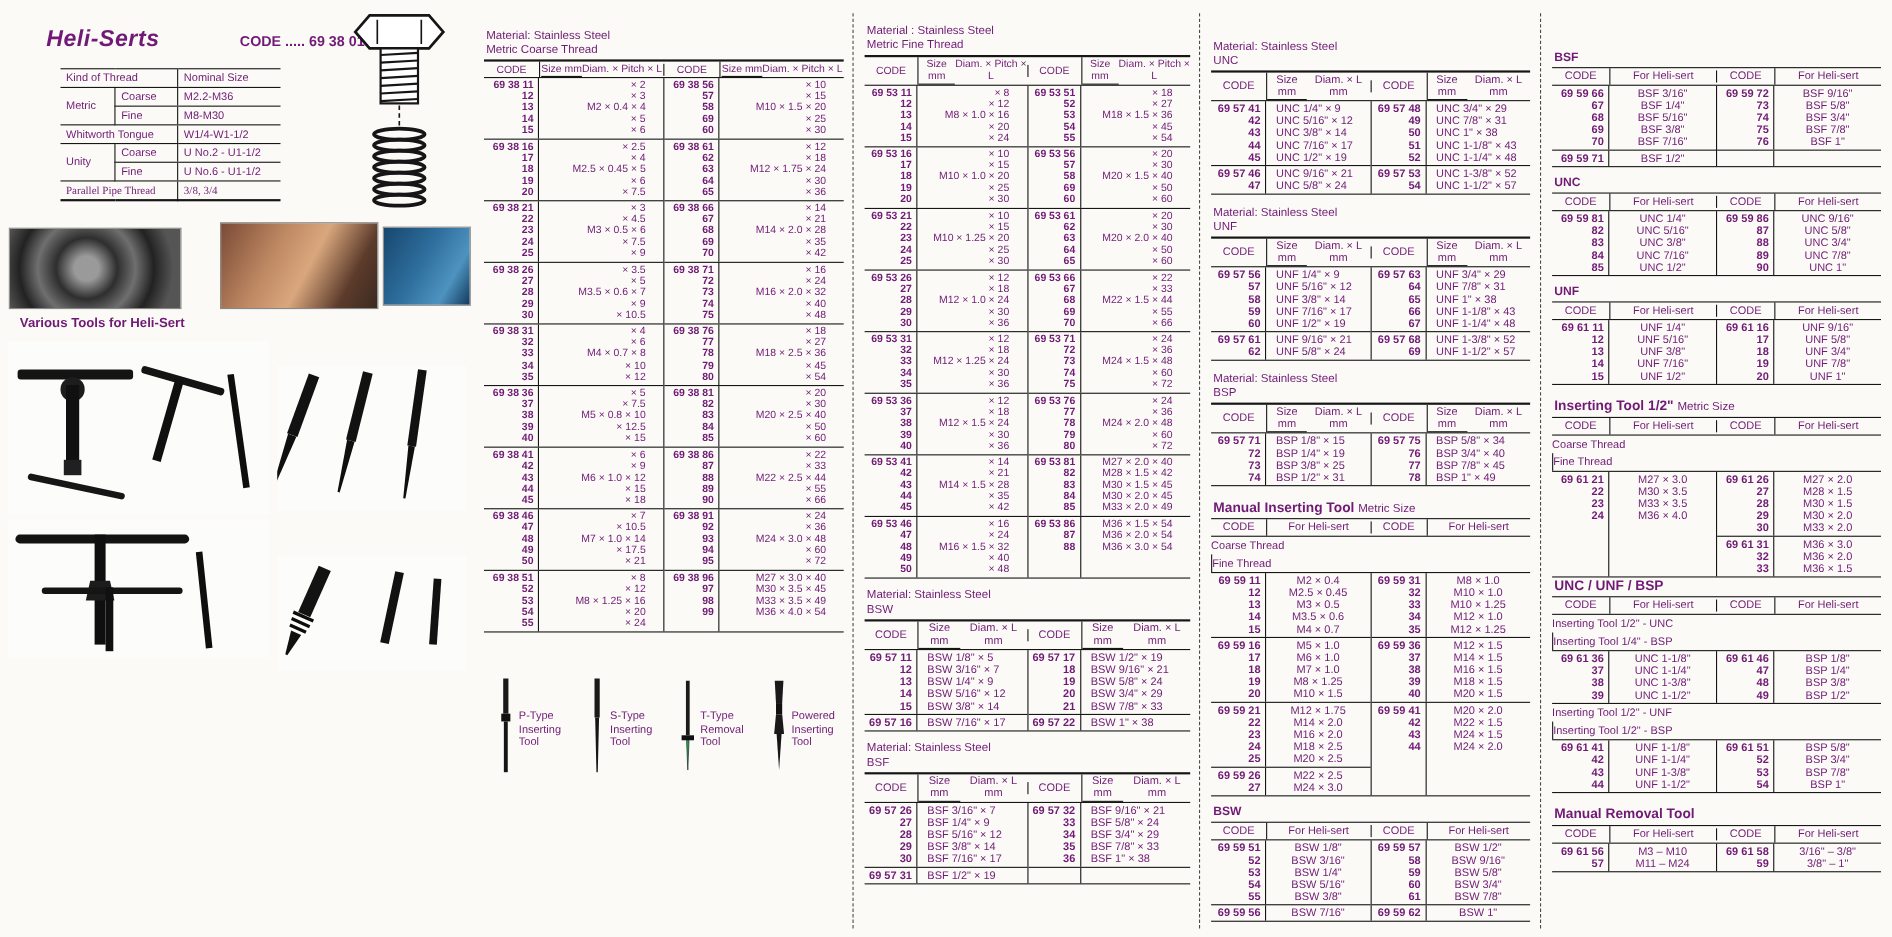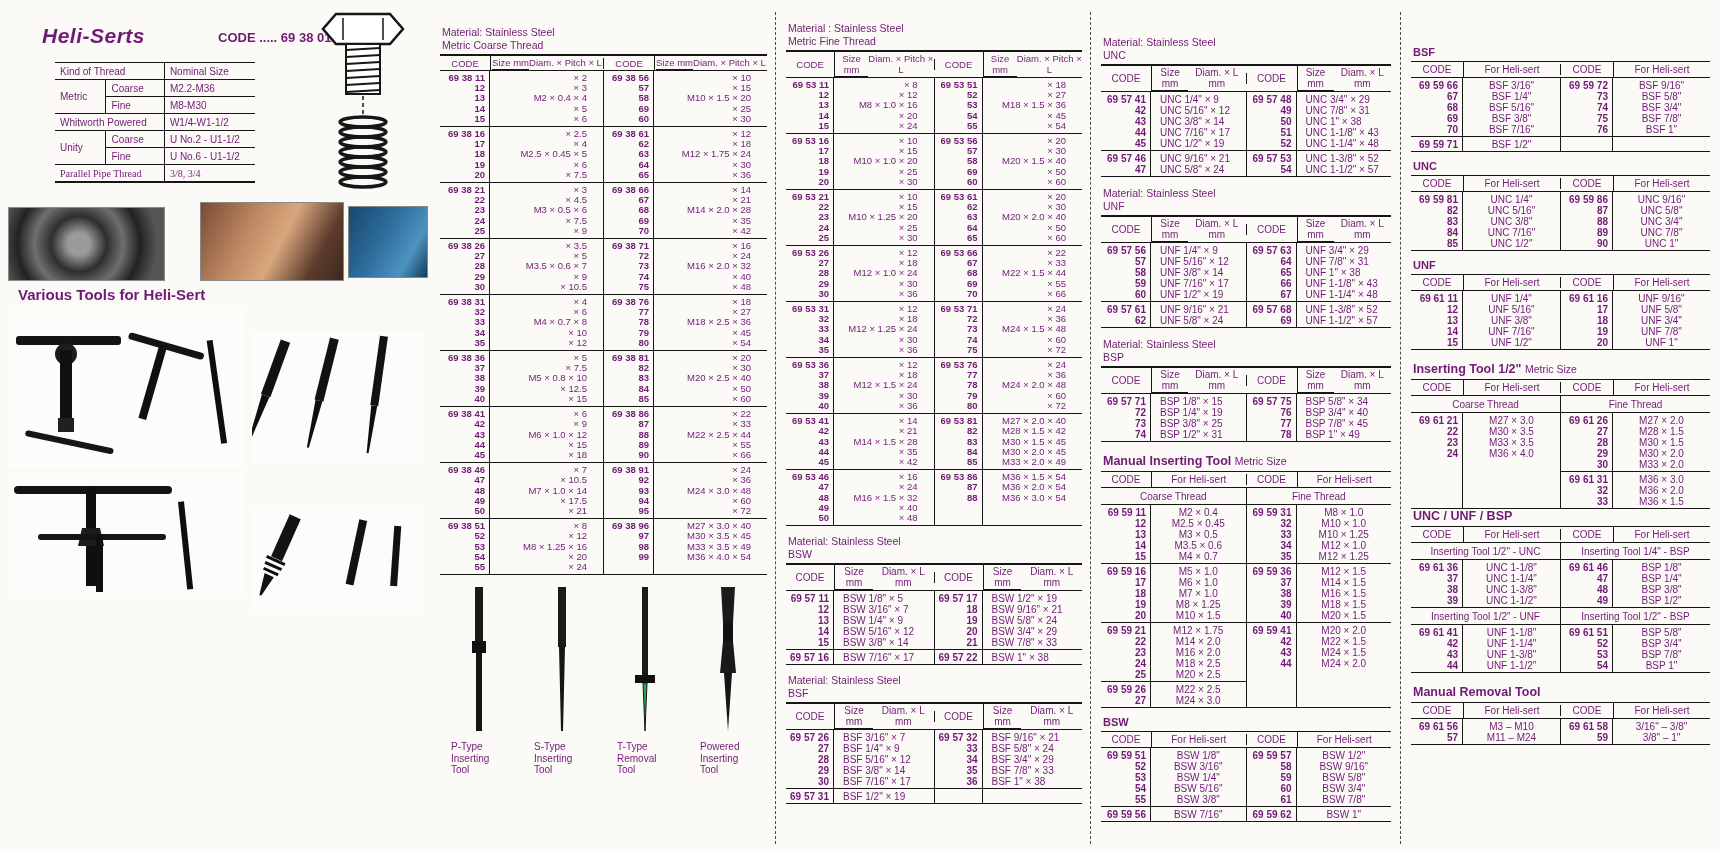--- a/index.html
+++ b/index.html
@@ -12,21 +12,21 @@
   .stable{box-sizing:border-box;width:100%;font-size:10px;}
   .stable.small{font-size:9.5px;}
   .st-titles{font-size:10.5px;line-height:12.5px;margin:0 0 3px 2px;}
   .st-head{display:flex;border-top:2px solid #161616;border-bottom:1.5px solid #161616;text-align:center;align-items:center;}
   .hcode{flex:0 0 var(--cw,48px);width:var(--cw,48px);display:flex;align-items:center;justify-content:center;}
   .hsize{flex:1;display:flex;flex-direction:row;justify-content:center;}
   .hsize .t{border-bottom:1px solid #161616;padding:1px 0;}
   .hsize .b{padding:1px 0;}
   .hlabel{flex:1;display:flex;align-items:center;justify-content:center;padding:2px 0;}
   .vl{border-left:1px solid #161616;}
-  .st-sub{display:flex;border-bottom:1px solid #161616;text-align:center;}
+  .st-sub{display:flex;border-bottom:1px solid #161616;flex-direction:column;}
   .st-sub .half{flex:1;padding:2.5px 0;}
   .st-body{display:flex;align-items:stretch;border-bottom:1.5px solid #161616;}
   .st-half{flex:1;display:flex;flex-direction:column;}
   .grp{display:flex;border-bottom:1px solid #161616;}
   .st-half .grp:last-child{border-bottom:none;flex:1;}
   .grp-codes{flex:0 0 var(--cw,48px);width:var(--cw,48px);box-sizing:border-box;text-align:right;
              font-weight:bold;border-right:1px solid #161616;padding:1.5px 4px 1.5px 0;}
   .grp-sizes{flex:1;box-sizing:border-box;padding:1.5px 0;}
   .grp div{white-space:nowrap;line-height:11px;}
   .small .grp div{line-height:10.4px;}
@@ -40,28 +40,28 @@
   .hs-title{position:absolute;left:42px;top:24px;font-size:21px;font-weight:bold;font-style:italic;letter-spacing:.5px;}
   .hs-code{position:absolute;left:218px;top:30px;font-size:13px;font-weight:bold;}
   table.tk{position:absolute;left:55px;top:62px;width:200px;border-collapse:collapse;
            border-top:1.5px solid #161616;border-bottom:2px solid #161616;font-size:10px;}
   table.tk td{padding:2.5px 5px;border-bottom:1px solid #161616;}
   table.tk td.vl2{border-left:1px solid #161616;}
   table.tk td.vr2{border-right:1px solid #161616;}
   table.tk tr:last-child td{border-bottom:none;font-family:Liberation Serif, serif;}
   .photo{position:absolute;border:1px solid #888;}
   .toolsphoto{position:absolute;background:#fcfcfb;}
-  .tools-heading{position:absolute;left:18px;top:286px;font-size:15px;font-weight:bold;}
+  .tools-heading{position:absolute;left:18px;top:286px;font-size:12px;font-weight:bold;}
 
   
   .bolt-diagram{position:absolute;left:300px;top:8px;}
 
   
   .figrow{display:flex;justify-content:space-between;margin-top:10px;padding:0 8px;}
-  .fig{display:flex;flex-direction:column;align-items:center;width:62px;}
+  .fig{display:flex;flex-direction:row;align-items:center;width:62px;}
   .fig .lbl{font-size:10px;text-align:left;line-height:11.5px;margin-top:6px;width:56px;}
 </style>
 </head>
 <body>
 
 <div class="page">
 
   <div class="sec" style="left:0;width:430px;">
     <div class="hs-title">Heli-Serts</div>
     <div class="hs-code">CODE ..... 69 38 01</div>
@@ -75,21 +75,21 @@
       <tr>
         <td rowspan="2" class="vr2">Metric</td>
         <td>Coarse</td>
         <td class="vl2">M2.2-M36</td>
       </tr>
       <tr>
         <td>Fine</td>
         <td class="vl2">M8-M30</td>
       </tr>
       <tr>
-        <td colspan="2">Whitworth Powered</td>
+        <td colspan="2">Whitworth Tongue</td>
         <td class="vl2">W1/4-W1-1/2</td>
       </tr>
       <tr>
         <td rowspan="2" class="vr2">Unity</td>
         <td>Coarse</td>
         <td class="vl2">U No.2 - U1-1/2</td>
       </tr>
       <tr>
         <td>Fine</td>
         <td class="vl2">U No.6 - U1-1/2</td>

